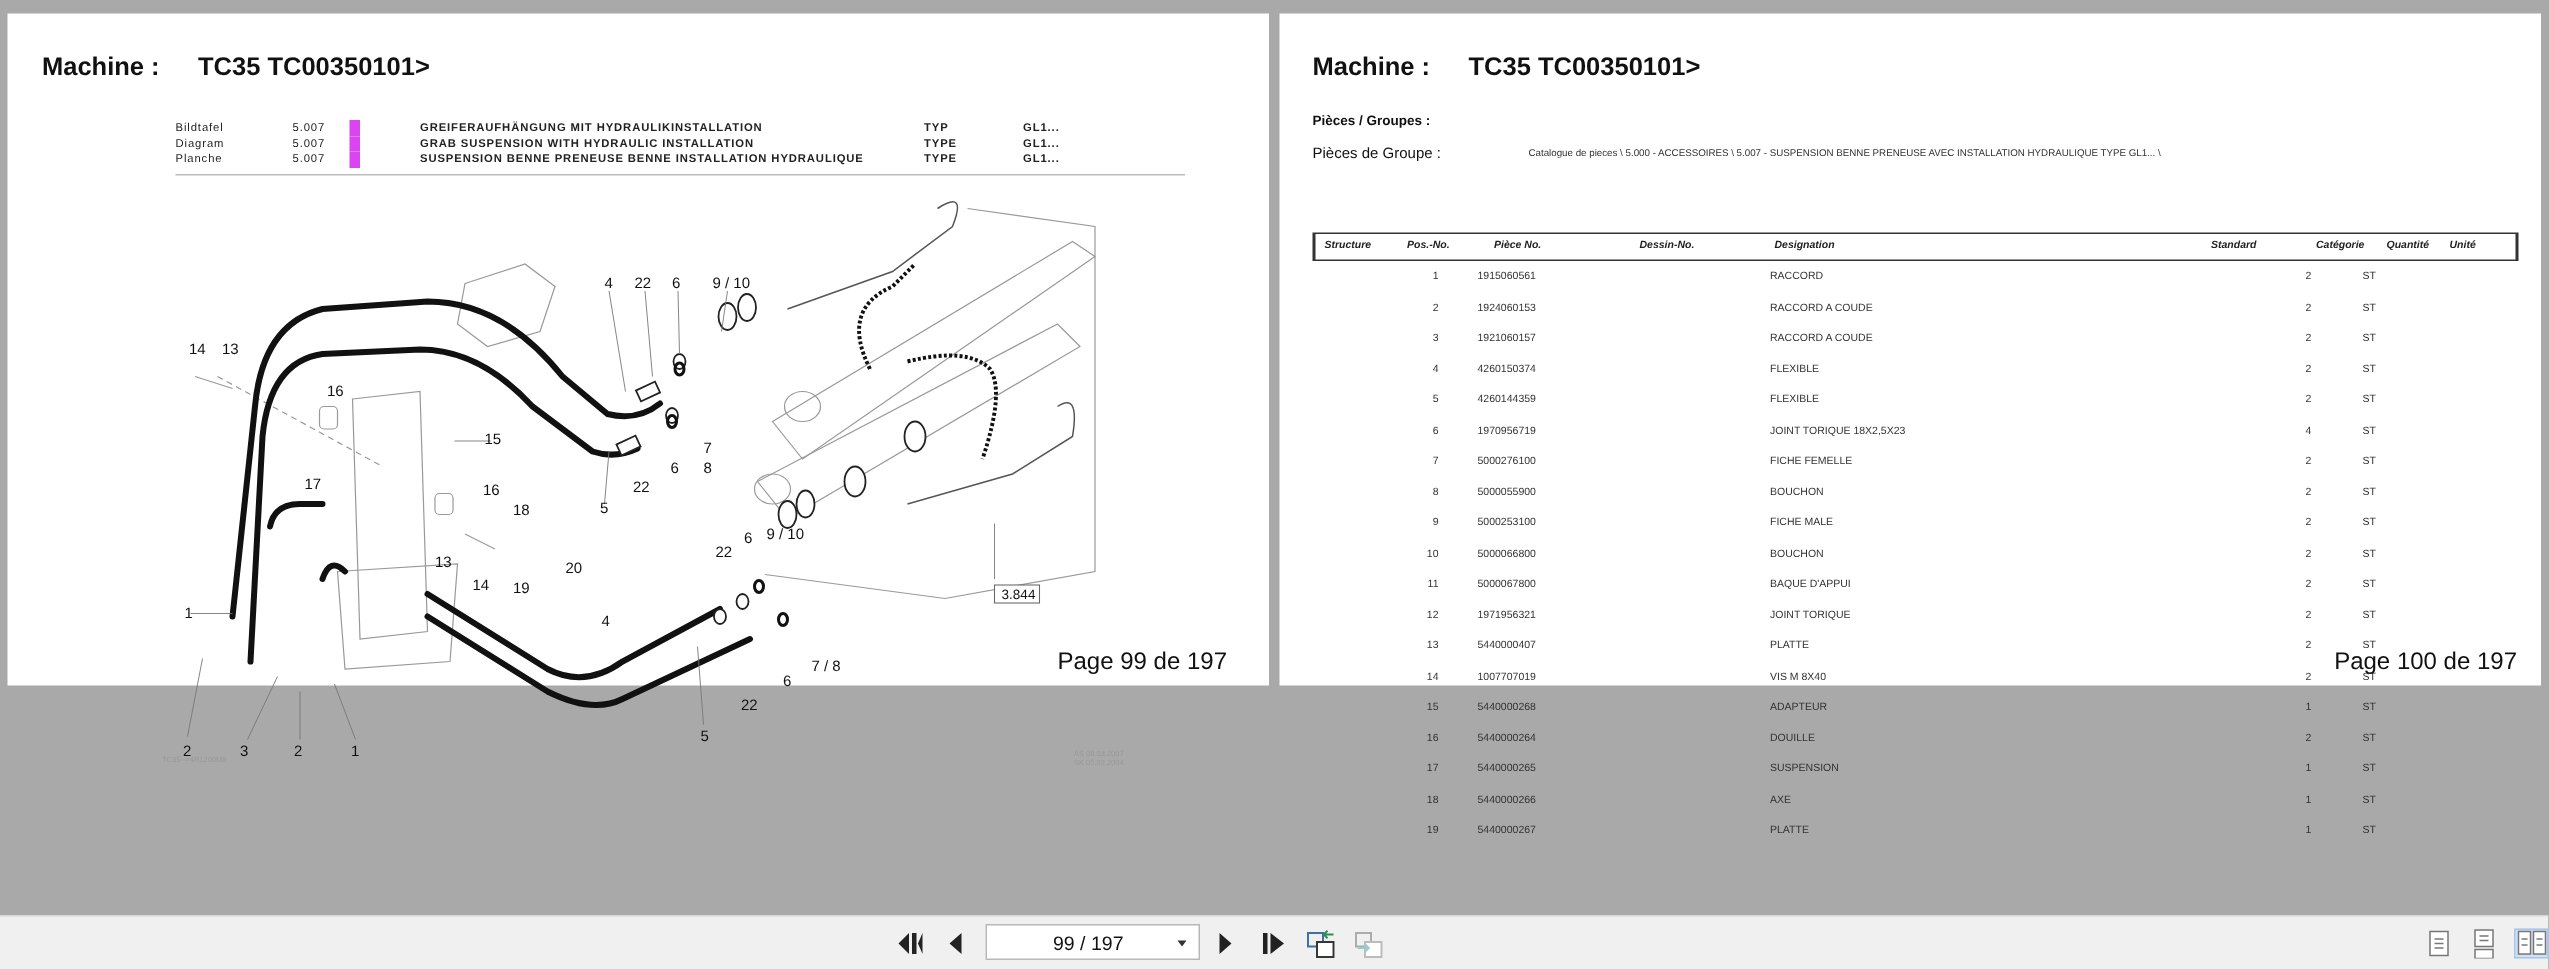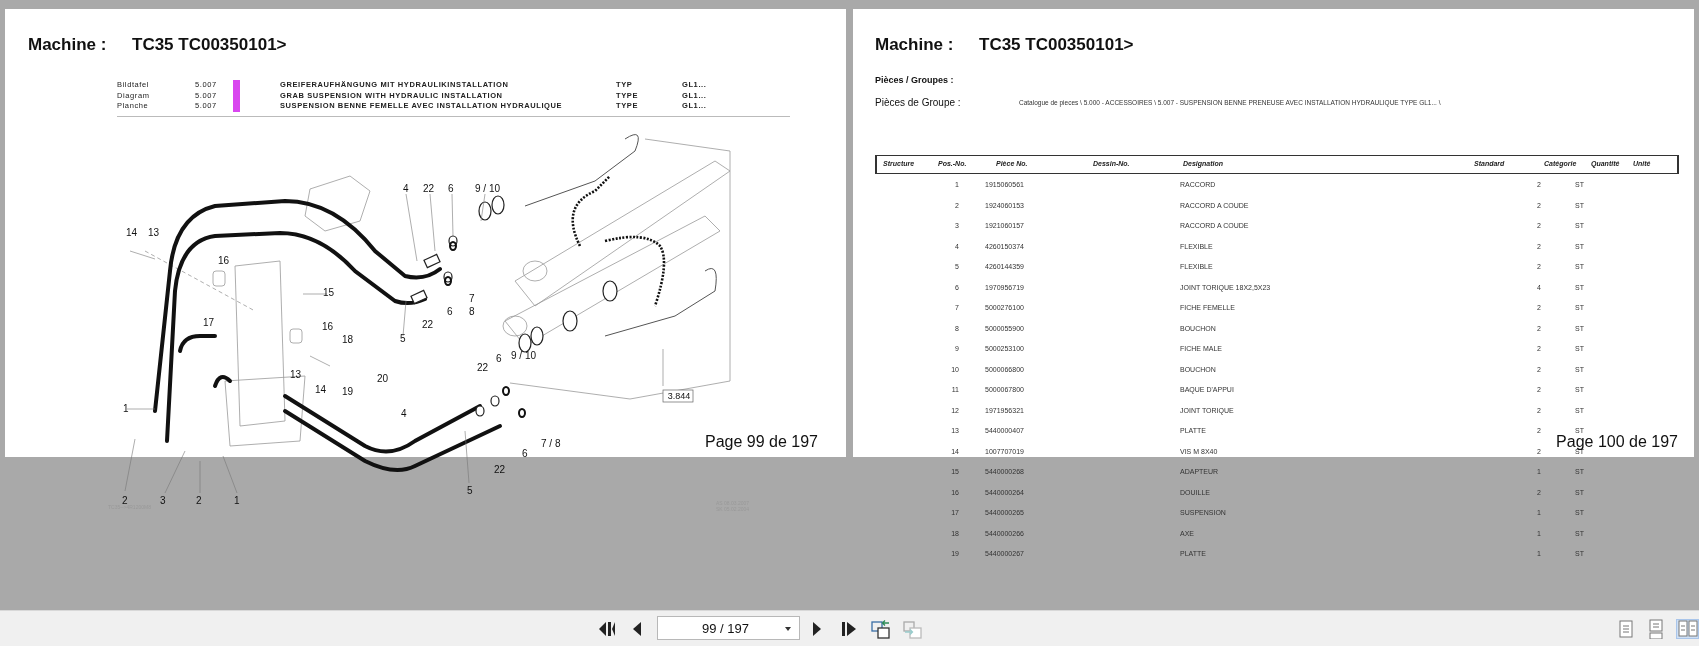--- a/index.html
+++ b/index.html
@@ -70,21 +70,21 @@
     <div class="plate-row">
       <span class="c1">Diagram</span>
       <span class="c2">5.007</span>
       <span class="c3">GRAB SUSPENSION WITH HYDRAULIC INSTALLATION</span>
       <span class="c4">TYPE</span>
       <span class="c5">GL1...</span>
     </div>
     <div class="plate-row">
       <span class="c1">Planche</span>
       <span class="c2">5.007</span>
-      <span class="c3">SUSPENSION BENNE FEMELLE AVEC INSTALLATION HYDRAULIQUE</span>
+      <span class="c3">SUSPENSION BENNE PRENEUSE BENNE INSTALLATION HYDRAULIQUE</span>
       <span class="c4">TYPE</span>
       <span class="c5">GL1...</span>
     </div>
   </div>
   <div class="plate-rule"></div>
 
   <svg class="drawing" viewBox="0 0 720 440" xmlns="http://www.w3.org/2000/svg">
     <g fill="none" stroke="#999" stroke-width="0.8">
 
       <polyline points="540,18 625,30 625,260 525,278 405,262"></polyline>

